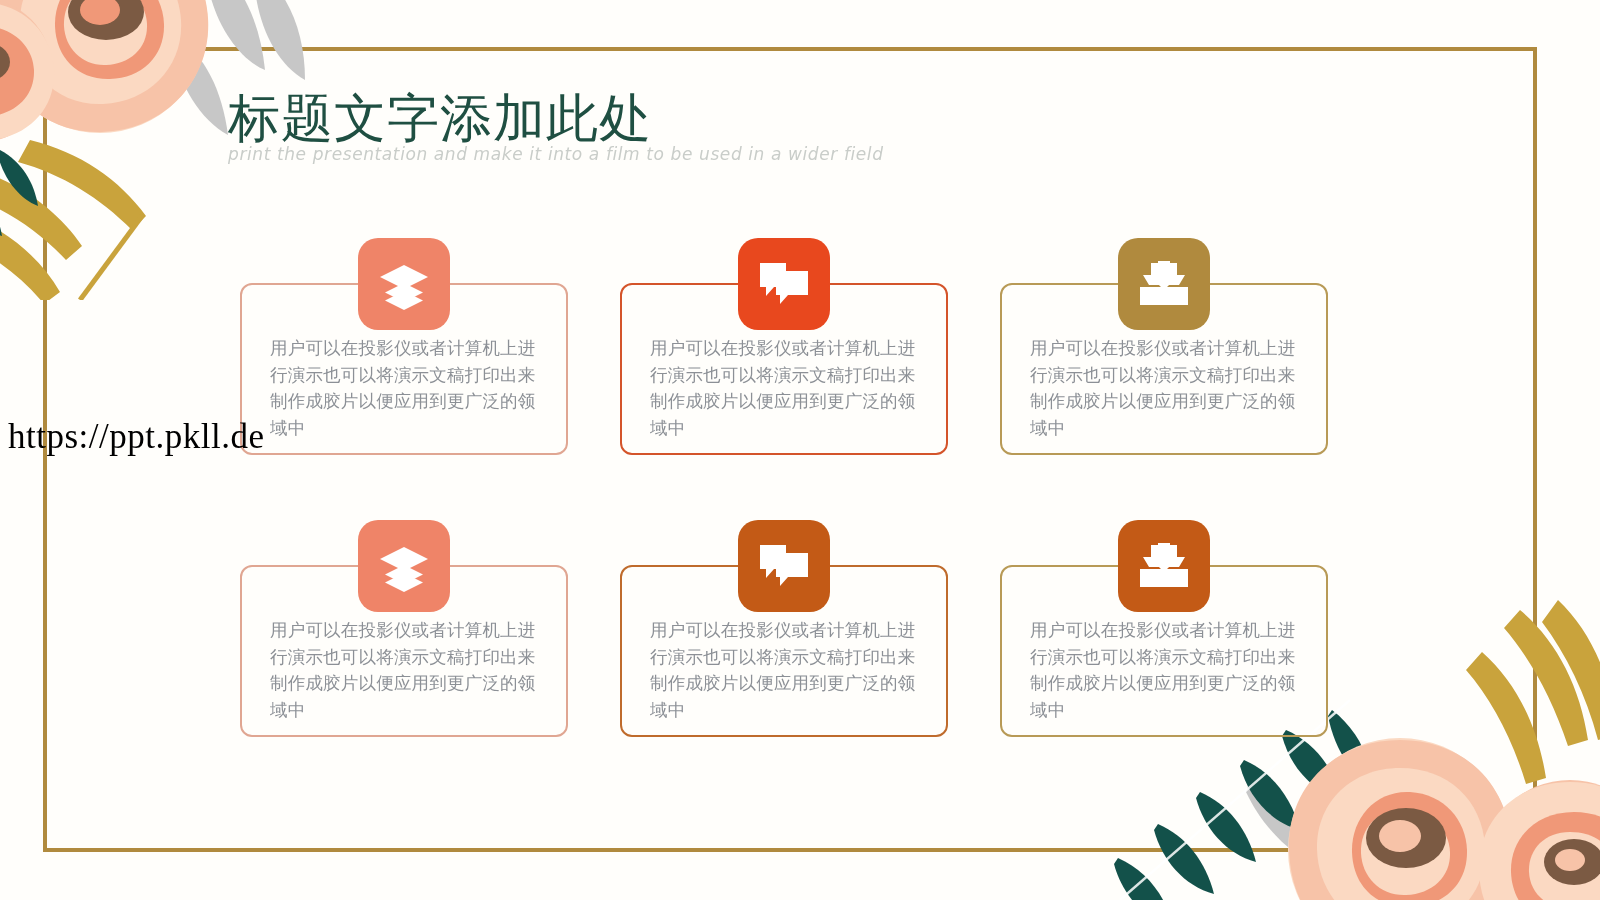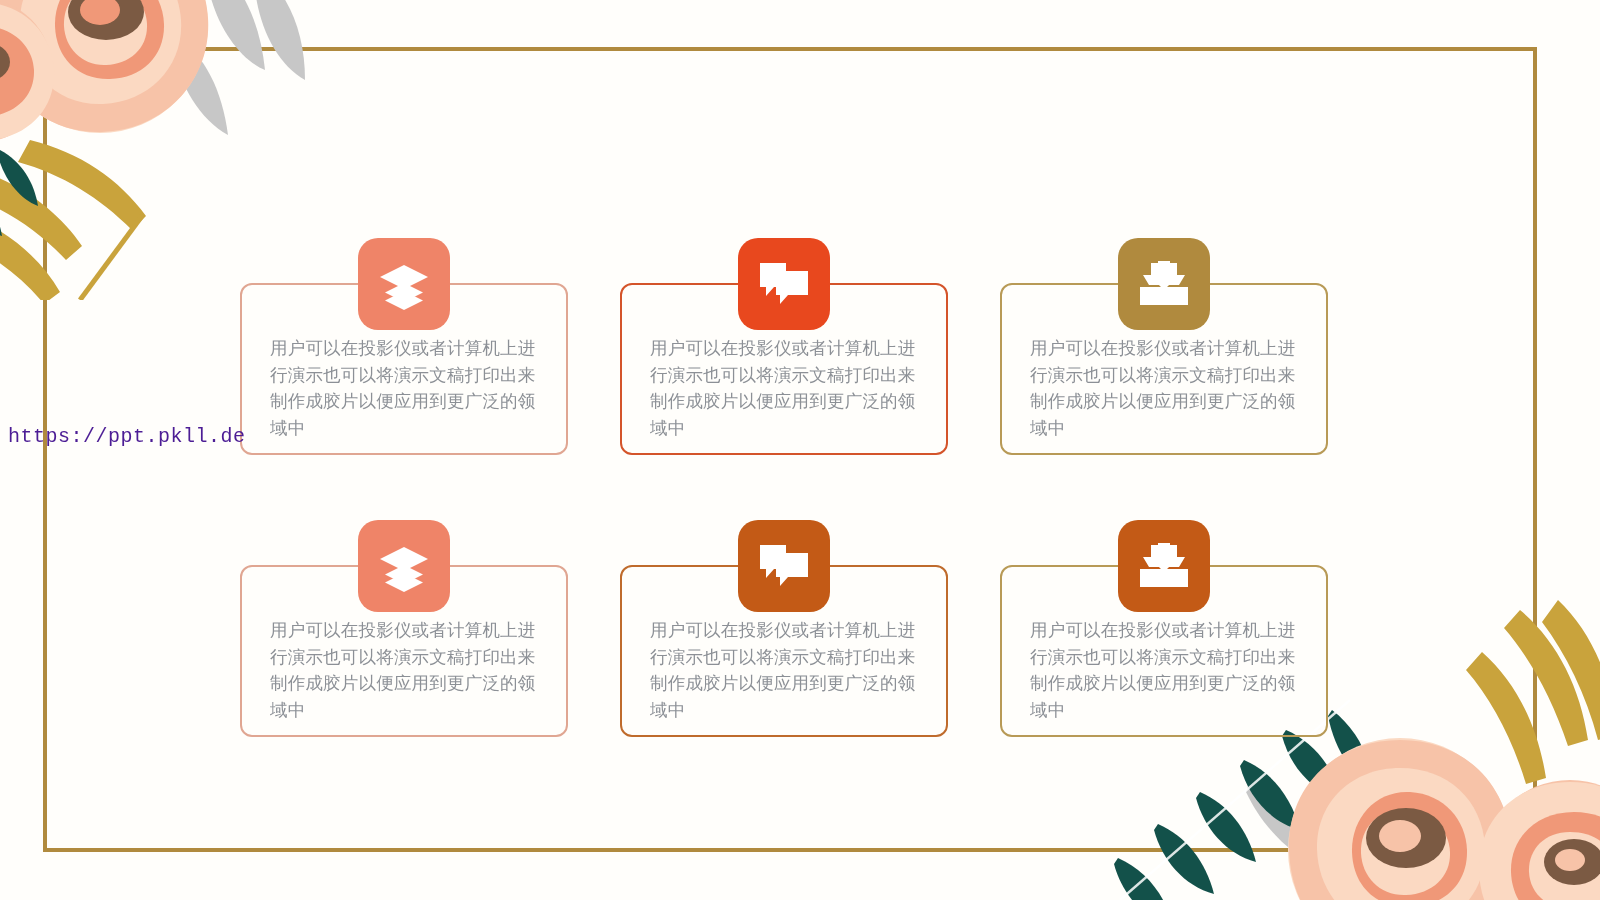--- a/index.html
+++ b/index.html
@@ -59,27 +59,27 @@
     letter-spacing: 0.6px;
     white-space: nowrap;
     font-family: "DejaVu Sans", "Liberation Sans", sans-serif;
   }
 
   
   .watermark {
     position: absolute;
     left: 8px;
     top: 421px;
-    font-size: 20px;
+    font-size: 35px;
     line-height: 32px;
-    color: #4c1d95;
+    color: #000000;
     letter-spacing: 0.5px;
     z-index: 7;
     white-space: nowrap;
-    font-family: Liberation Mono, monospace;
+    font-family: Liberation Serif, serif;
   }
 
   
   .grid {
     position: absolute;
     left: 0;
     top: 0;
     width: 1350px;
     height: 900px;
     z-index: 5;
@@ -176,20 +176,24 @@
     <path d="M-10 268 C40 284 78 314 100 352 L84 364 C56 330 20 306 -24 292 Z" fill="#c9a33c"></path>
 
     <path d="M182 276 L120 360" stroke="#c9a33c" stroke-width="5" fill="none"></path>
 
     <path d="M40 210 C62 222 74 242 78 266 C58 258 44 238 38 216 Z" fill="#13514a"></path>
     <path d="M5 240 C26 252 38 272 42 296 C22 288 8 268 2 246 Z" fill="#13514a"></path>
   </svg>
 
   <div class="gold-frame" style="border-color: rgb(176, 138, 62);"></div>
 
+  <div class="heading-block">
+    <div class="title-text" style="color: rgb(31, 79, 66);">标题文字添加此处</div>
+    <div class="subtitle-text" style="color: rgb(201, 205, 201);">print the presentation and make it into a film to be used in a wider field</div>
+  </div>
 
   <div class="watermark">https://ppt.pkll.de</div>
 
   <div class="grid">
 
     <div class="card" id="card-1" style="border-color: rgb(224, 166, 146);">
       <div class="card-text">用户可以在投影仪或者计算机上进行演示也可以将演示文稿打印出来制作成胶片以便应用到更广泛的领域中</div>
     </div>
     <div class="icon-badge" id="icon-1" style="background: rgb(239, 132, 104);">
       <svg width="54" height="54" viewBox="0 0 54 54">

